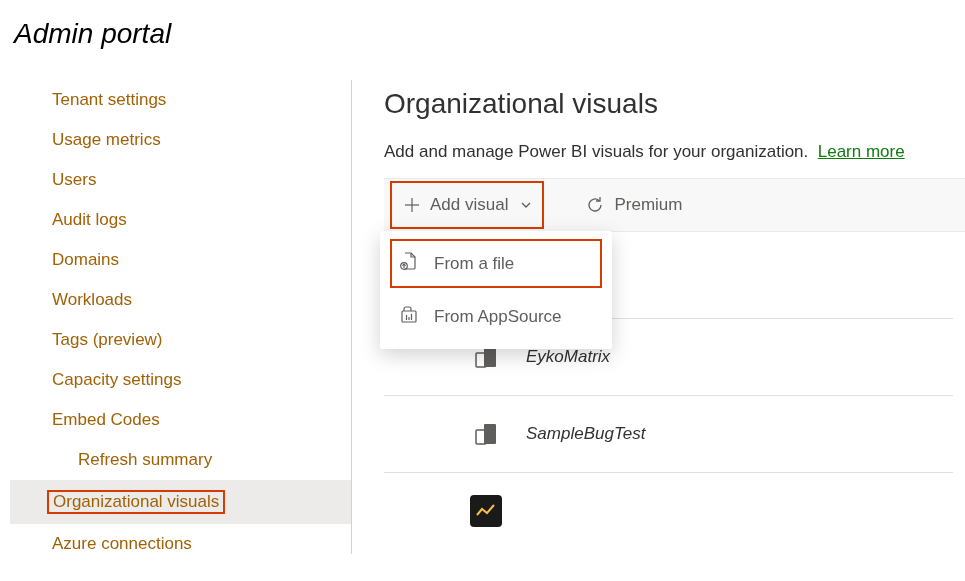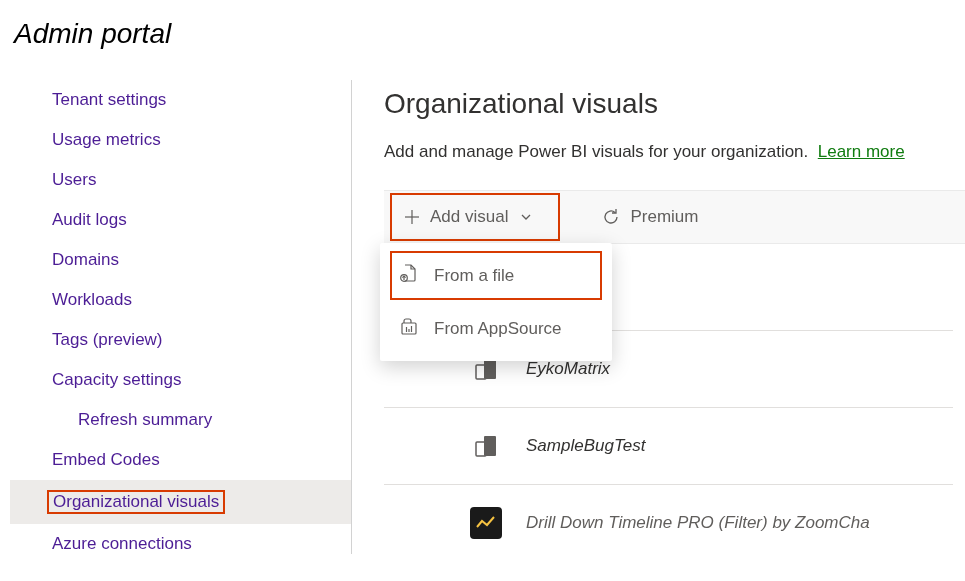--- a/index.html
+++ b/index.html
@@ -27,21 +27,21 @@
     }
     .sidebar {
       width: 352px;
       border-right: 1px solid #d2d2d2;
       padding-left: 10px;
       padding-right: 0;
     }
     .sidebar-item {
       padding: 10px 0 10px 42px;
       font-size: 17px;
-      color: #4c1d95;
+      color: #a16207;
       cursor: pointer;
       white-space: nowrap;
     }
     .sidebar-item.indented {
       padding-left: 68px;
     }
     .sidebar-item.selected {
       background: #edebe9;
     }
     .redbox {
@@ -59,21 +59,21 @@
     }
     .page-title {
       font-size: 28px;
       font-weight: 400;
       color: #323130;
       margin-bottom: 22px;
     }
     .subtitle-row {
       font-size: 17px;
       color: #323130;
-      margin-bottom: 28px;
+      margin-bottom: 16px;
     }
     .subtitle-row a {
       color: #107c10;
       text-decoration: underline;
     }
     .toolbar {
       display: flex;
       align-items: center;
       background: #f8f8f8;
       border-top: 1px solid #eaeaea;
@@ -96,21 +96,21 @@
       align-items: center;
       justify-content: center;
       color: #605e5c;
     }
     .addvisual-box {
       border: 2px solid #d83b01;
       height: 48px;
       display: inline-flex;
       align-items: center;
       margin-left: 6px;
-      padding: 0 26px 0 12px;
+      padding: 0 10px 0 12px;
     }
     .chev {
       margin-left: 2px;
     }
     .dropdown {
       position: absolute;
       top: 52px;
       left: -4px;
       width: 232px;
       background: #fff;
@@ -187,22 +187,22 @@
 
   <div class="sidebar">
     <div class="sidebar-item"><span>Tenant settings</span></div>
     <div class="sidebar-item"><span>Usage metrics</span></div>
     <div class="sidebar-item"><span>Users</span></div>
     <div class="sidebar-item"><span>Audit logs</span></div>
     <div class="sidebar-item"><span>Domains</span></div>
     <div class="sidebar-item"><span>Workloads</span></div>
     <div class="sidebar-item"><span>Tags (preview)</span></div>
     <div class="sidebar-item"><span>Capacity settings</span></div>
+    <div class="sidebar-item"><span>Embed Codes</span></div>
     <div class="sidebar-item indented"><span>Refresh summary</span></div>
-    <div class="sidebar-item"><span>Embed Codes</span></div>
     <div class="sidebar-item selected"><span class="redbox"><span>Organizational visuals</span></span></div>
     <div class="sidebar-item" style="padding-bottom:0;"><span>Azure connections</span></div>
   </div>
 
   <div class="content">
     <div class="page-title">Organizational visuals</div>
     <div class="subtitle-row">
       <span>Add and manage Power BI visuals for your organization.</span>&nbsp;
       <a href="#">Learn more</a>
     </div>
@@ -281,18 +281,17 @@
             </svg>
         </span>
         <span class="list-name">SampleBugTest</span>
       </div>
       <div class="list-row" style="border-bottom:none; padding-bottom:0;">
         <span class="list-icon zoom-icon">
           <svg width="24" height="24" viewBox="0 0 24 24" fill="none">
               <polyline points="3,16 8,10 13,14 20,6" stroke="#f5c242" stroke-width="2" fill="none"></polyline>
             </svg>
         </span>
-        <span class="list-name" style="color:#605e5c;">Drill Down Timeline PRO (Filter) by ZoomCha</span>
       </div>
     </div>
 
   </div>
 </div>
 
 </body></html>

